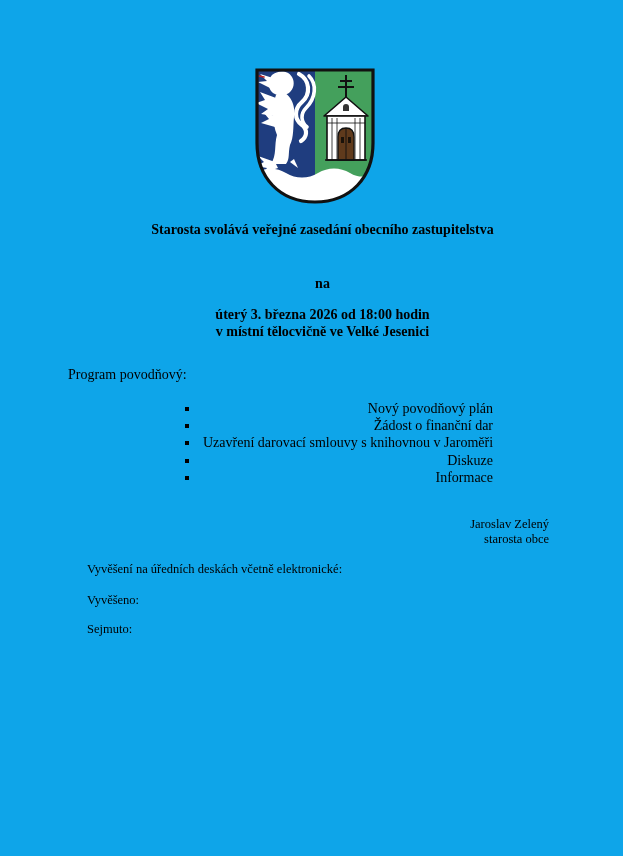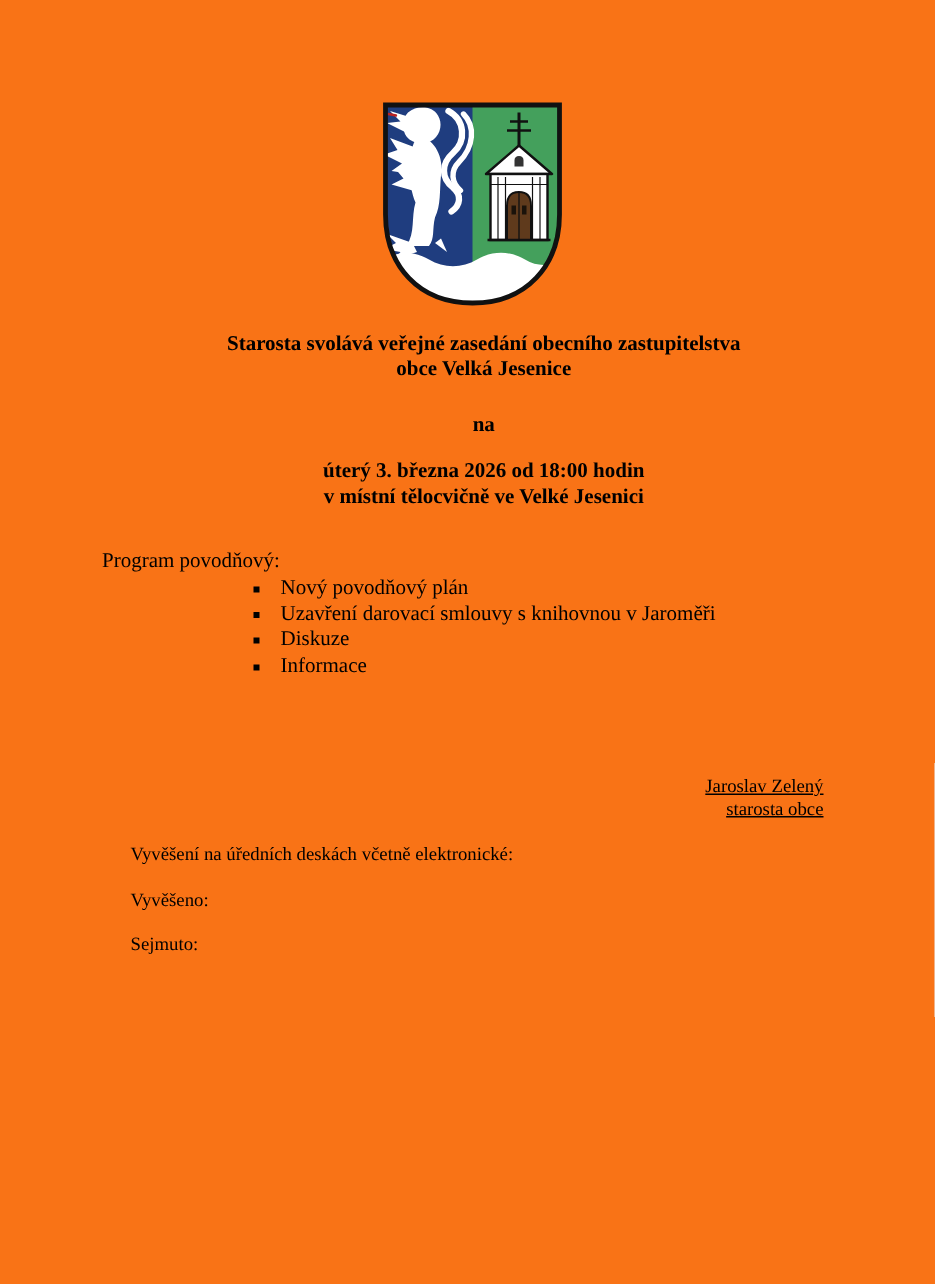--- a/index.html
+++ b/index.html
@@ -1,35 +1,35 @@
 <!DOCTYPE html>
 <html><head>
 <meta charset="utf-8">
 <style>
   html,body{margin:0;padding:0;background:#e8e8e8;}
   .page{
-    width:623px;height:856px;background:#f97316;position:relative;
+    width:623px;height:856px;background:#0ea5e9;position:relative;
     font-family:"Liberation Serif","DejaVu Serif",serif;color:#000;
     margin:0 auto;overflow:hidden;
   }
   .crest{position:absolute;left:252px;top:65px;width:126px;height:142px;}
   .centered{position:absolute;left:0;width:623px;text-align:center;
     padding-left:22px;box-sizing:border-box;font-weight:bold;
     font-size:14px;line-height:17px;}
   .title-block{top:221px;}
   .na-block{top:275px;}
   .datetime-block{top:306px;}
   .program-label{position:absolute;left:68px;top:366px;font-size:14px;line-height:17px;}
-  .program-list{position:absolute;left:168px;top:384px;margin:0;padding:0;
-    list-style:none;font-size:14px;line-height:17.2px;}
+  .program-list{position:absolute;left:168px;top:384px;margin:16px;padding:0;
+    list-style:none;font-size:14px;line-height:17.2px;text-align:right;}
   .program-list li{position:relative;padding-left:19px;}
   .program-list li::before{content:"";position:absolute;left:1px;top:7px;
     width:4px;height:4px;background:#000;}
   .signature{position:absolute;right:74px;top:517px;text-align:right;
-    font-size:12.5px;line-height:14.5px;text-decoration:underline;}
+    font-size:12.5px;line-height:14.5px;}
   .posting-line{position:absolute;left:87px;font-size:12.5px;line-height:15px;}
   .posting-notice{top:562px;font-family:Liberation Serif, serif;}
   .posted-label{top:593px;}
   .removed-label{top:622px;}
 </style>
 </head>
 <body>
 
 <div class="page">
 
@@ -72,33 +72,33 @@
         <path d="M73,95 H115" stroke="#111" stroke-width="1.6" fill="none"></path>
       </g>
 
       <path d="M0,110 C12,102 24,102 34,108 C44,114 56,114 66,108 C76,102 88,102 98,108 C108,114 118,112 126,106 L126,142 H0 Z" fill="#ffffff"></path>
     </g>
     <path d="M5,5 H121 V78 C121,112 99,137 63,137 C27,137 5,112 5,78 Z" fill="none" stroke-width="3.2" stroke="#111111"></path>
   </svg>
 
   <div class="centered title-block">
     <div>Starosta svolává veřejné zasedání obecního zastupitelstva</div>
-    <div>obce Velká Jesenice</div>
   </div>
 
   <div class="centered na-block">na</div>
 
   <div class="centered datetime-block">
     <div>úterý 3. března 2026 od 18:00 hodin</div>
     <div>v místní tělocvičně ve Velké Jesenici</div>
   </div>
 
   <div class="program-label">Program povodňový:</div>
   <ul class="program-list">
     <li>Nový povodňový plán</li>
+    <li>Žádost o finanční dar</li>
     <li>Uzavření darovací smlouvy s knihovnou v Jaroměři</li>
     <li>Diskuze</li>
     <li>Informace</li>
   </ul>
 
   <div class="signature">
     <div>Jaroslav Zelený</div>
     <div>starosta obce</div>
   </div>
 

